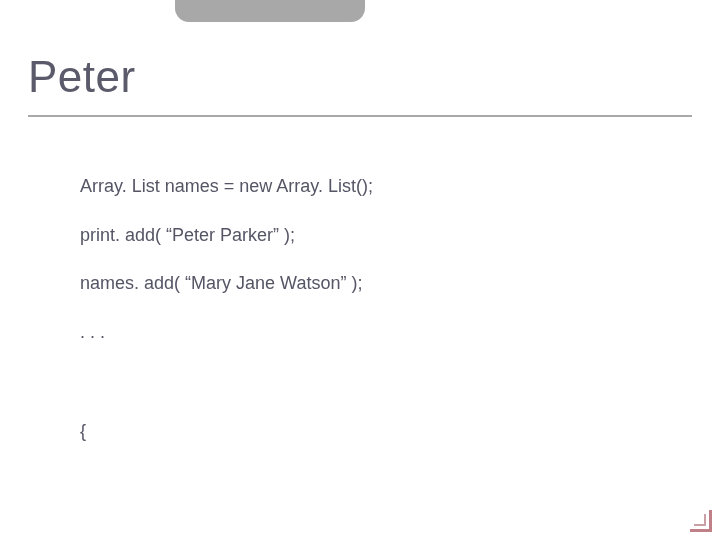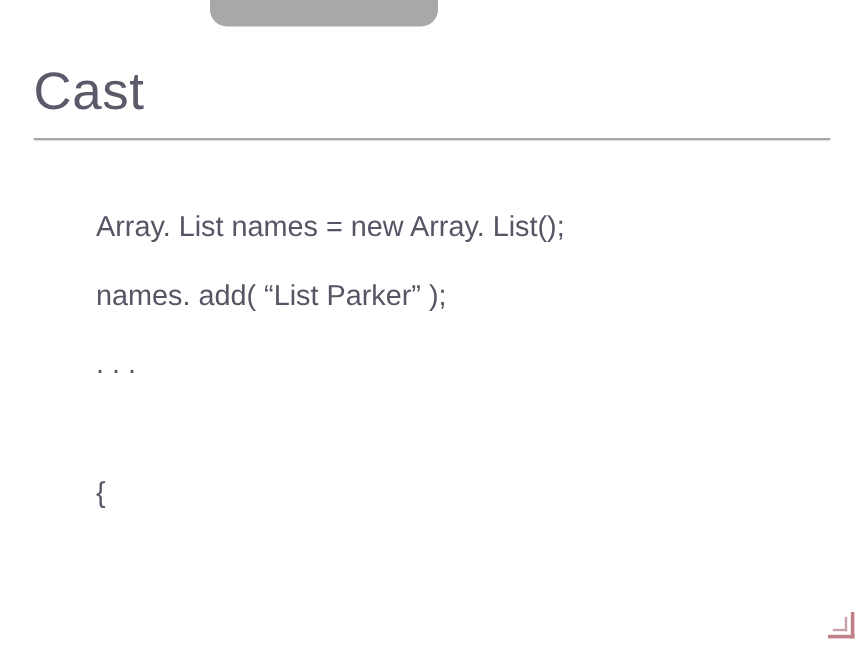--- a/index.html
+++ b/index.html
@@ -53,21 +53,21 @@
     width: 600px;
     font-size: 18px;
     line-height: 1.35;
     color: #555565;
     white-space: pre;
     font-family: Verdana, Geneva, sans-serif;
   }
   .code-block {
     margin: 0;
     font-family: Verdana, Geneva, sans-serif;
-    font-size: 24px;
+    font-size: 18px;
     white-space: pre-wrap;
   }
   .gap {
     height: 26px;
   }
   .corner {
     position: absolute;
     bottom: 8px;
     right: 8px;
     width: 22px;
@@ -100,26 +100,27 @@
     border-right: 2px solid #c8a0a6;
     border-bottom: 2px solid #c8a0a6;
   }
 </style>
 </head>
 <body>
 
 <div class="slide">
   <div class="top-bar"></div>
 
-  <div class="title">Cast</div>
+  <div class="title">Peter</div>
   <div class="title-underline"></div>
 
   <div class="body">
 <div class="code-block">Array. List names = new Array. List();</div>
-<div class="code-block">names. add( “List Parker” );</div>
+<div class="code-block">print. add( “Peter Parker” );</div>
+<div class="code-block">names. add( “Mary Jane Watson” );</div>
 <div class="code-block">. . .</div>
 <div class="gap"></div>
 <div class="code-block">{</div>
 
 
 
   </div>
 
   <div class="corner">
     <div class="corner-inner"></div>

